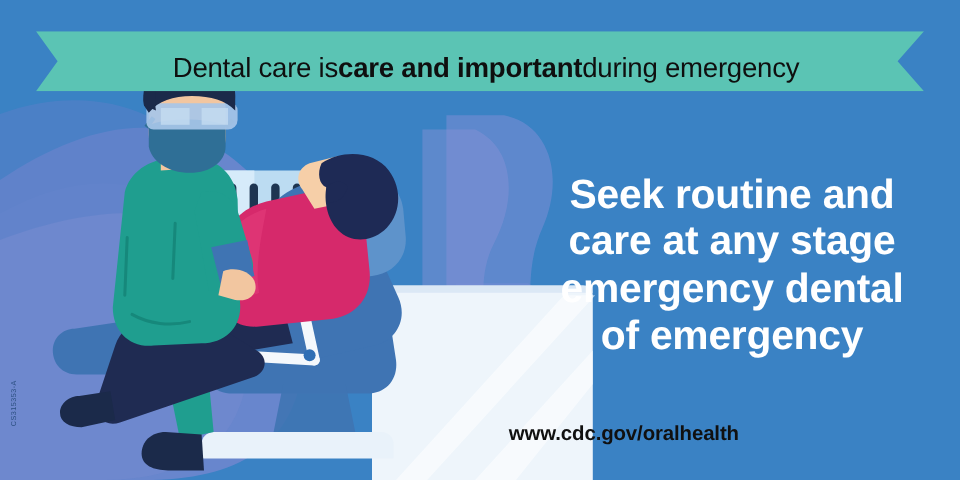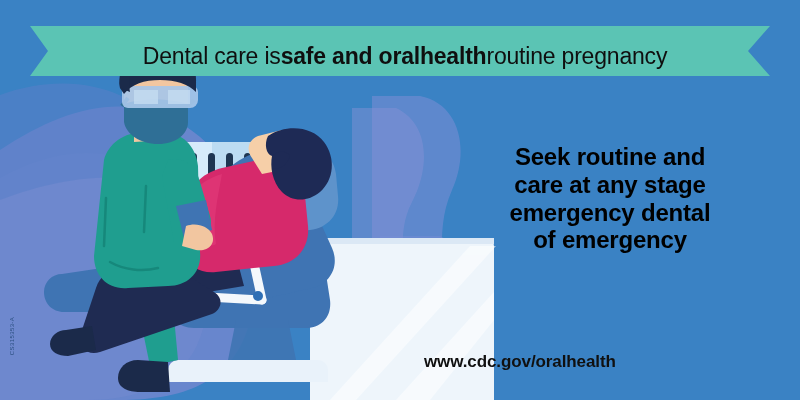--- a/index.html
+++ b/index.html
@@ -25,23 +25,23 @@
     padding-left:14px;padding-right:4px;
     box-sizing:border-box;
   }
   .banner-text .b{font-weight:bold;}
   .banner-text .n{font-weight:400;}
 
   
   .headline{
     position:absolute;left:424px;top:143px;width:372px;
     text-align:center;
-    color:#000000;
+    color:#ffffff;
     font-weight:bold;
-    font-size:24px;
+    font-size:34px;
     line-height:1.16;
     letter-spacing:-0.2px;
   }
   .headline .ln{display:block;white-space:nowrap;}
   .url{
     position:absolute;left:424px;top:352px;width:372px;
     text-align:left;
     color:#101010;
     font-weight:bold;
     font-size:17px;
@@ -208,22 +208,22 @@
       </g>
     </g>
   </svg>
 
   <div class="banner-wrap">
     <svg class="banner-svg" viewBox="0 0 740 50" preserveAspectRatio="none">
       <path d="M0,0 L18,25 L0,50 L740,50 L718,25 L740,0 Z" fill="#5bc4b4"></path>
     </svg>
     <div class="banner-text">
       <span class="n">Dental care is </span>
-        <span class="b">safe and oralhealth</span>
-        <span class="n"> routine pregnancy</span>
+        <span class="b">care and important</span>
+        <span class="n"> during emergency</span>
     </div>
   </div>
 
   <div class="headline">
     <span class="ln">Seek routine and</span>
     <span class="ln">care at any stage</span>
     <span class="ln">emergency dental</span>
     <span class="ln">of emergency</span>
   </div>
 

